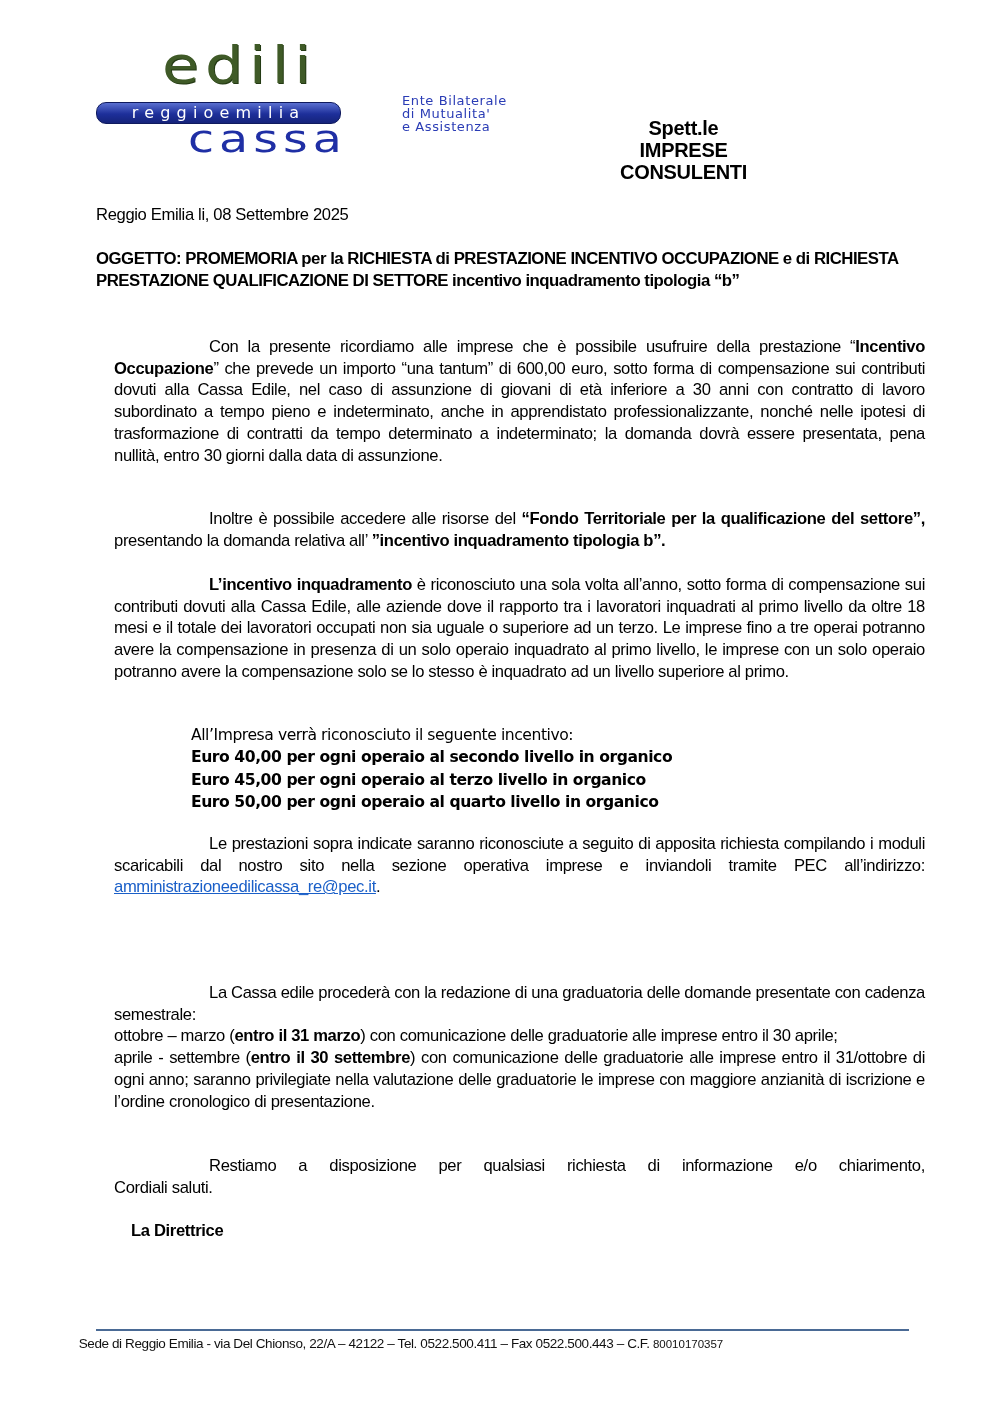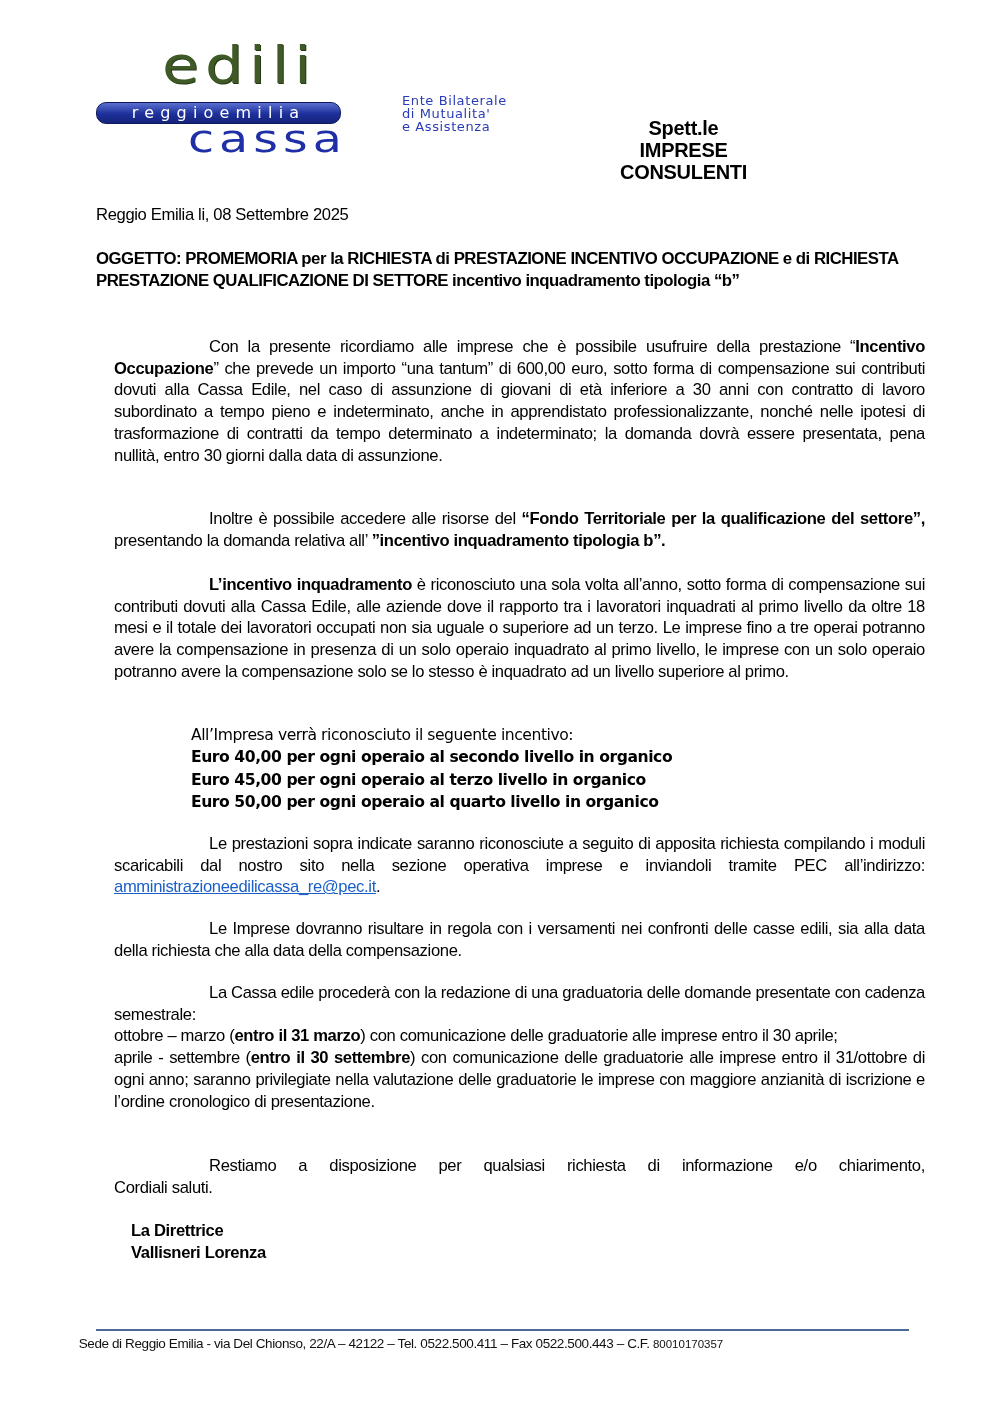--- a/index.html
+++ b/index.html
@@ -122,34 +122,32 @@
 
   <div class="incentives">
     <div>All’Impresa verrà riconosciuto il seguente incentivo:</div>
     <div class="row-b">Euro 40,00 per ogni operaio al secondo livello in organico</div>
     <div class="row-b">Euro 45,00 per ogni operaio al terzo livello in organico</div>
     <div class="row-b">Euro 50,00 per ogni operaio al quarto livello in organico</div>
   </div>
 
   <div class="body-text justify indent p4"><span>Le prestazioni sopra indicate saranno riconosciute a seguito di apposita richiesta compilando i moduli scaricabili dal nostro sito nella sezione operativa imprese e inviandoli tramite PEC all’indirizzo: </span><a class="link" href="mailto:amministrazioneedilicassa_re@pec.it">amministrazioneedilicassa_re@pec.it</a><span>.</span></div>
 
-  <div class="body-text justify indent p5">Le Imprese dovranno risultare in regola con i versamenti nei confronti delle casse edili, sia alla data della richiesta che alla data della compensazione.</div>
 
   <div class="body-text justify p6">
     <div class="indent">La Cassa edile procederà con la redazione di una graduatoria delle domande presentate con cadenza semestrale:</div>
     <div><span>ottobre – marzo (</span><span class="b">entro il 31 marzo</span><span>) con comunicazione delle graduatorie alle imprese entro il 30 aprile;</span></div>
     <div><span>aprile - settembre (</span><span class="b">entro il 30 settembre</span><span>) con comunicazione delle graduatorie alle imprese entro il 31/ottobre di ogni anno; saranno privilegiate nella valutazione delle graduatorie le imprese con maggiore anzianità di iscrizione e l’ordine cronologico di presentazione.</span></div>
   </div>
 
   <div class="body-text justify p7">
     <div class="indent" style="text-align-last: justify;">Restiamo a disposizione per qualsiasi richiesta di informazione e/o chiarimento,</div>
     <div>Cordiali saluti.</div>
   </div>
 
   <div class="body-text signature">
     <div>La Direttrice</div>
-    <div>Vallisneri Lorenza</div>
   </div>
 
   <div class="footer-line"></div>
   <div class="footer"><span>Sede di Reggio Emilia - via Del Chionso, 22/A – 42122 – Tel. 0522.500.411 – Fax 0522.500.443 – C.F. </span><span class="small">80010170357</span></div>
 
 </div>
 
 </body></html>

